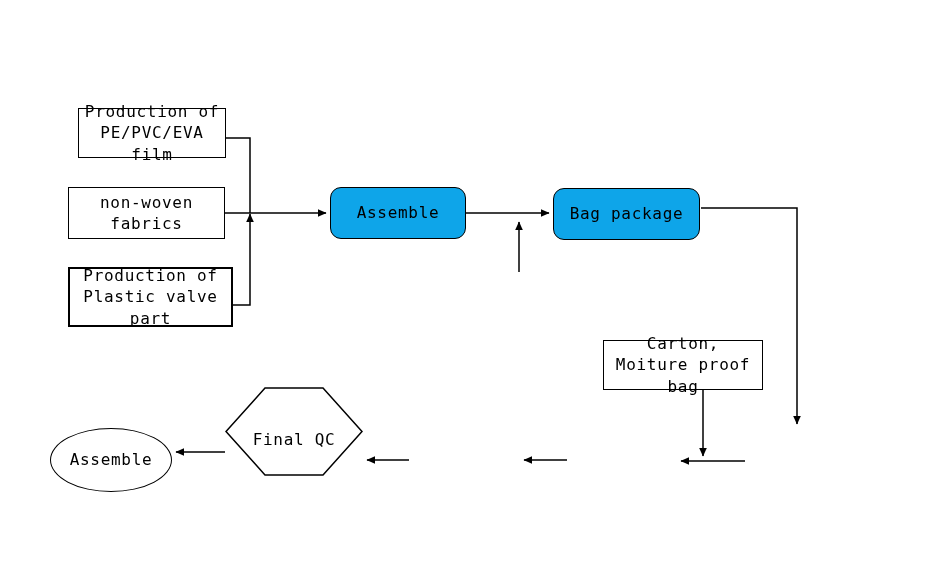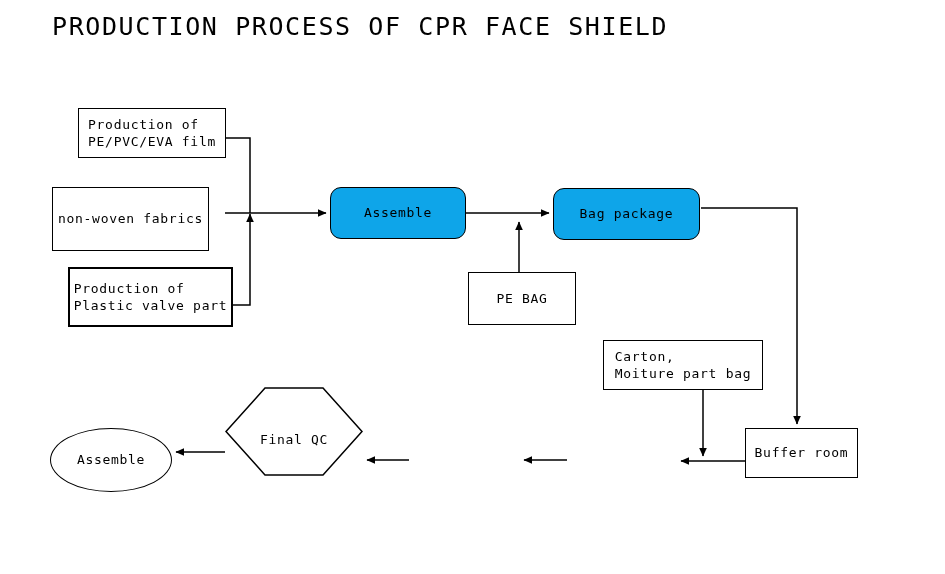--- a/index.html
+++ b/index.html
@@ -35,22 +35,23 @@
     top: 0;
     width: 945px;
     height: 574px;
     pointer-events: none;
   }
   .node {
     position: absolute;
     display: flex;
     align-items: center;
     justify-content: center;
+    text-align: center;
     color: #000000;
-    font-size: 13px;
+    font-size: 16px;
     line-height: 1.32;
     letter-spacing: 0.7px;
     box-sizing: border-box;
     white-space: pre-line;
     font-family: "DejaVu Sans Mono", "Liberation Mono", monospace;
   }
   .rect {
     border: 1px solid #000000;
     background: #ffffff;
   }
@@ -80,21 +81,20 @@
   .hexlabel {
     position: relative;
     z-index: 2;
   }
 </style>
 </head>
 <body>
 
 <div id="canvas">
 
-  <div id="title">PRODUCTION PROCESS OF CPR FACE SHIELD</div>
 
   <svg id="wires" viewBox="0 0 945 574" xmlns="http://www.w3.org/2000/svg">
     <defs>
       <marker id="ah" markerWidth="9" markerHeight="9" refX="8" refY="4.5" orient="auto" markerUnits="userSpaceOnUse">
         <path d="M0,0.7 L8.6,4.5 L0,8.3 z" fill="#000000"></path>
       </marker>
     </defs>
     <g stroke="#000000" stroke-width="1.5" fill="none">
 
       <path d="M226,138 L250,138 L250,213"></path>
@@ -121,49 +121,43 @@
 
       <path d="M225,452 L176,452" marker-end="url(#ah)"></path>
     </g>
   </svg>
 
   <div class="node rect" style="left:78px; top:108px; width:148px; height:50px;">
     <span>Production of
 PE/PVC/EVA film</span>
   </div>
 
-  <div class="node rect" style="left:52px; top:187px; width:157px; height:64px;">
+  <div class="node rect" style="left:68px; top:187px; width:157px; height:52px;">
     <span>non-woven fabrics</span>
   </div>
 
   <div class="node rect-thick" style="left:68px; top:267px; width:165px; height:60px;">
     <span>Production of
 Plastic valve part</span>
   </div>
 
   <div class="node rounded" style="left:330px; top:187px; width:136px; height:52px;">
     <span>Assemble</span>
   </div>
 
-  <div class="node rect" style="left:468px; top:272px; width:108px; height:53px;">
-    <span>PE BAG</span>
-  </div>
 
   <div class="node rounded" style="left:553px; top:188px; width:147px; height:52px;">
     <span>Bag package</span>
   </div>
 
   <div class="node rect" style="left:603px; top:340px; width:160px; height:50px;">
     <span>Carton,
-Moiture part bag</span>
+Moiture proof bag</span>
   </div>
 
-  <div class="node rect" style="left:745px; top:428px; width:113px; height:50px;">
-    <span>Buffer room</span>
-  </div>
 
 
 
   <div class="node hexwrap" style="left:225px; top:387px; width:138px; height:106px;">
     <svg width="138" height="89" viewBox="0 0 138 89" xmlns="http://www.w3.org/2000/svg">
       <polygon points="40,1 98,1 137,44.5 98,88 40,88 1,44.5" fill="#ffffff" stroke="#000000" stroke-width="1.5"></polygon>
     </svg>
     <span class="hexlabel">Final QC</span>
   </div>
 

